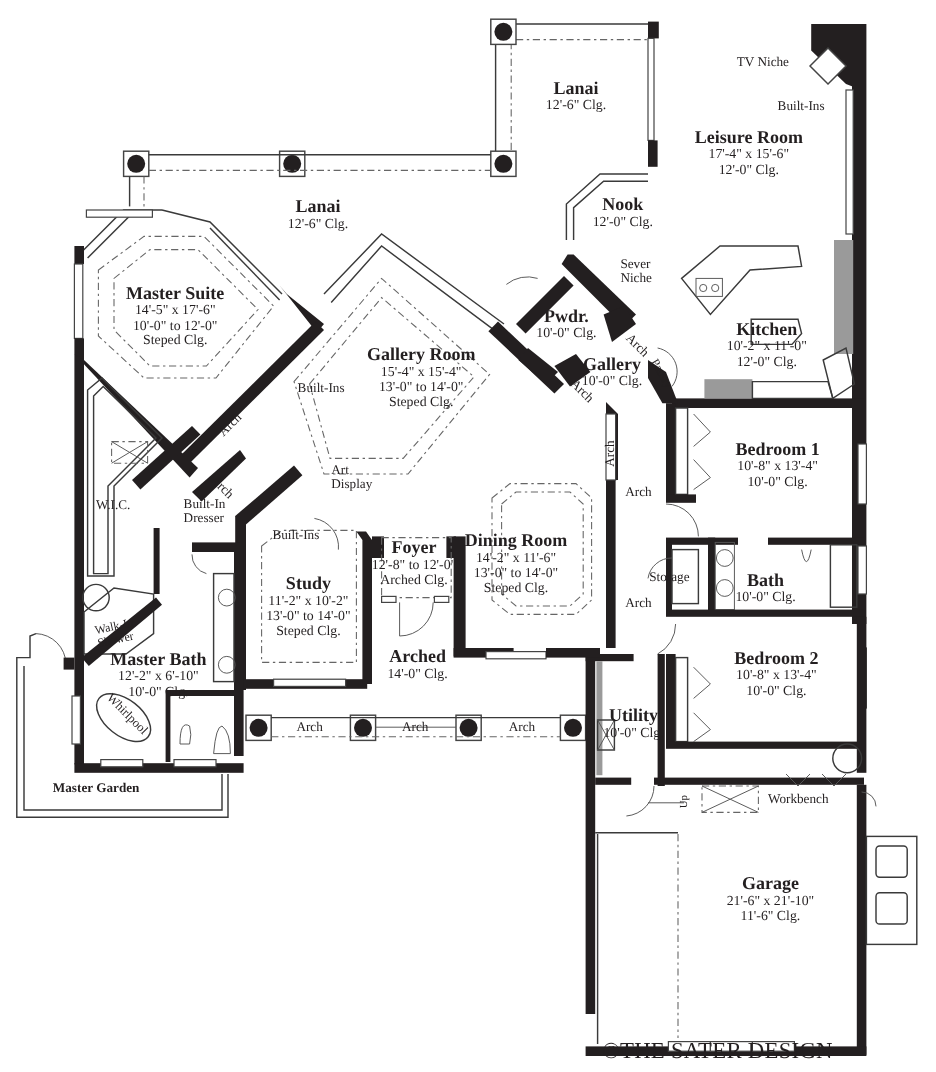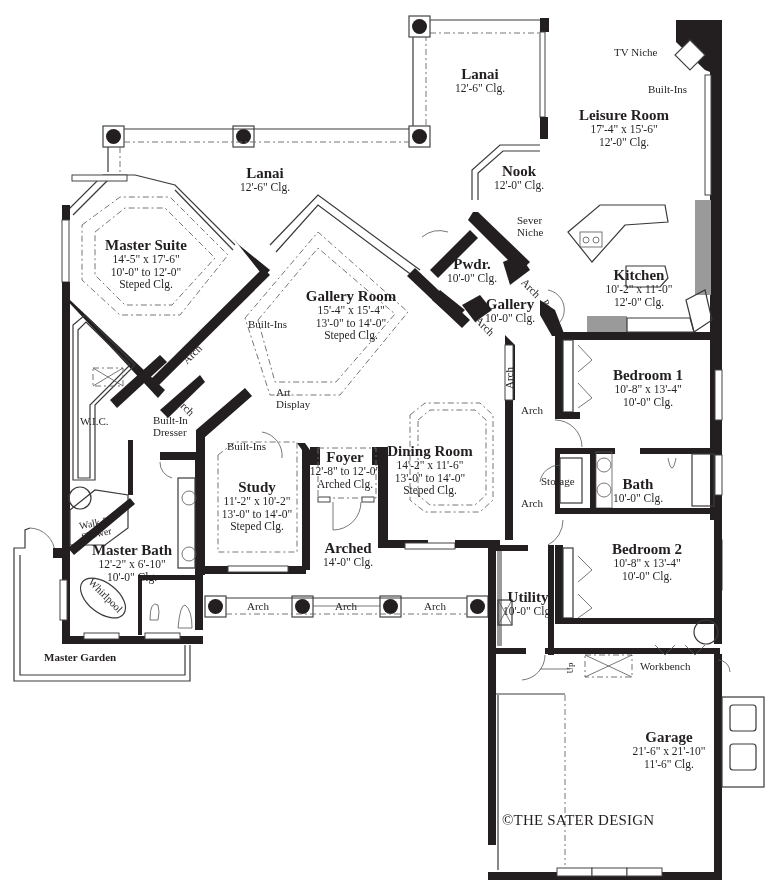--- a/index.html
+++ b/index.html
@@ -11,21 +11,21 @@
   .dash { stroke: #666; stroke-width: 0.9; fill: none; stroke-dasharray: 6 3 2 3; }
   .win { stroke: #444; stroke-width: 1; fill: #fff; }
   .gray { fill: #9a9a9a; }
   .pillar-box { fill: #fff; stroke: #444; stroke-width: 1.2; }
   .pillar-dot { fill: #231f20; }
   .lbl { position: absolute; text-align: center; white-space: nowrap; line-height: 1.08; transform: translateX(-50%); }
   .lbl .t { font-weight: bold; font-size: 15px; display: block; }
   .lbl .d { font-size: 11.5px; display: block; }
   .note { position: absolute; font-size: 11px; white-space: nowrap; line-height: 1.1; }
   .rot { position: absolute; font-size: 11px; white-space: nowrap; transform-origin: center; }
-  .copyright { position: absolute; left: 502px; top: 813px; font-size: 15px; line-height: 0.98; letter-spacing: 0.2px; text-align: center; }
+  .copyright { position: absolute; left: 502px; top: 868px; font-size: 19px; line-height: 0.98; letter-spacing: 0.2px; text-align: center; }
   .garden { position: absolute; left: 44px; top: 651px; font-weight: bold; font-size: 11px; }
 </style>
 </head>
 <body>
 
 <svg id="plan" viewBox="0 0 780 893" xmlns="http://www.w3.org/2000/svg">
 
   <g>
     <line class="thin" x1="430" y1="20" x2="545" y2="20"></line>
     <line class="dash" x1="430" y1="33" x2="545" y2="33"></line>
@@ -346,21 +346,21 @@
   <span class="t">Utility</span>
   <span class="d">10'-0" Clg.</span>
 </div>
 
 <div class="lbl" style="left:647px; top:541px;">
   <span class="t">Bedroom 2</span>
   <span class="d">10'-8" x  13'-4"</span>
   <span class="d">10'-0" Clg.</span>
 </div>
 
-<div class="lbl" style="left:642px; top:729px;margin-left:27px;">
+<div class="lbl" style="left:642px; top:729px;">
   <span class="t">Garage</span>
   <span class="d">21'-6" x  21'-10"</span>
   <span class="d">11'-6" Clg.</span>
 </div>
 
 <div class="garden">Master Garden</div>
 
 <div class="note" style="left:614px; top:46px;">TV Niche</div>
 <div class="note" style="left:648px; top:83px;">Built-Ins</div>
 <div class="note" style="left:517px; top:214px;">

